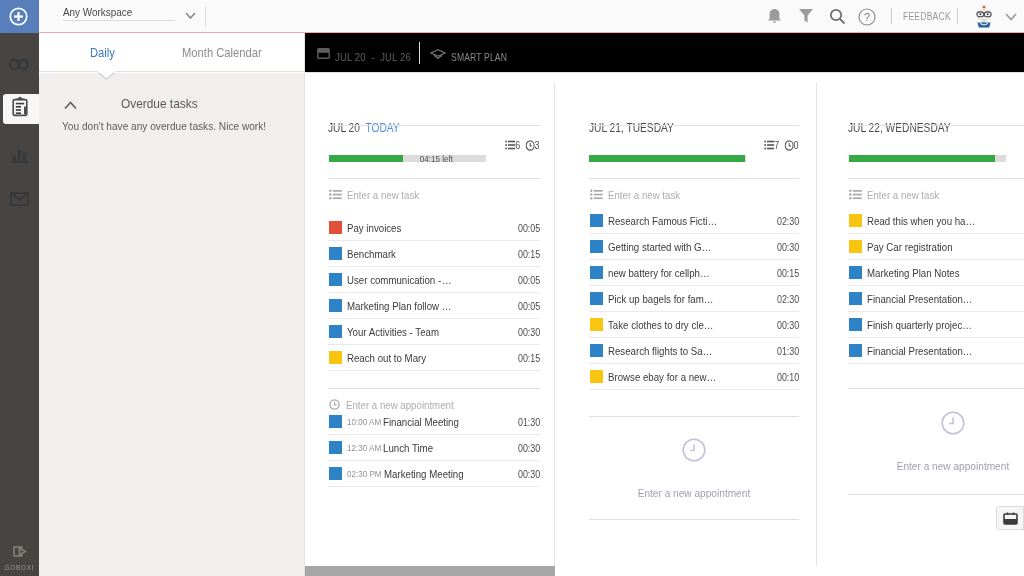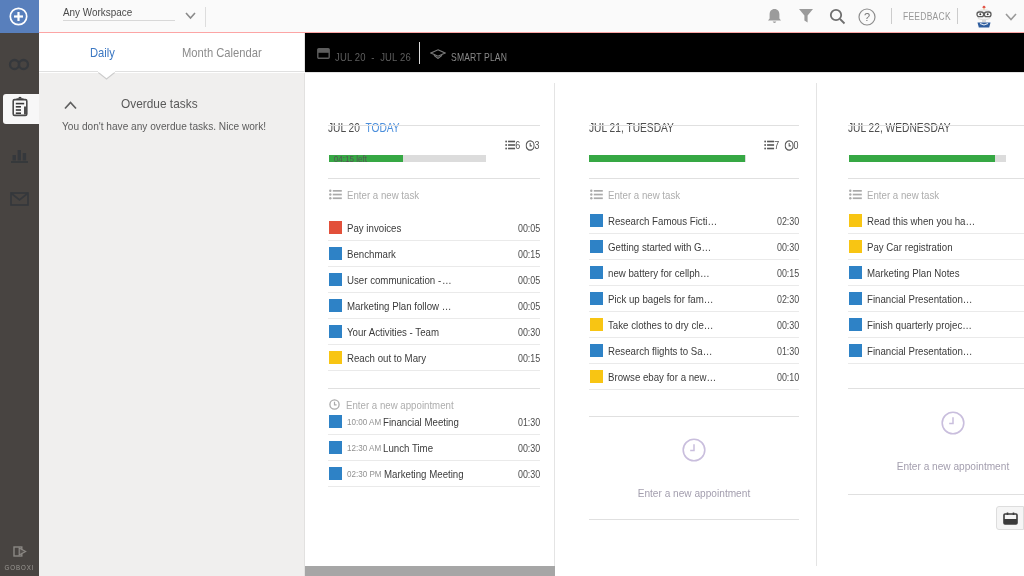--- a/index.html
+++ b/index.html
@@ -40,21 +40,21 @@
 #main { left:305px; top:73px; width:719px; height:503px; background:#fff; overflow:hidden; }
 .coldiv { width:1px; top:10px; height:483px; background:#e4e4e4; }
 .dayhead { top:28px; height:16px; font-size:12px; white-space:nowrap; color:#4d4d4d;margin-top:20px; }
 .dayhead b { font-weight:normal; color:#4d4d4d; }
 .dayhead .sx { display:inline-block; transform:scaleX(.85); transform-origin:0 50%; }
 .hr { height:1px; background:#e0e0e0; }
 .stats { top:66px; height:14px; text-align:right; font-size:10.5px; color:#4f4f4f; }
 .stats .sx { display:inline-block; transform:scaleX(.85); transform-origin:100% 50%; white-space:nowrap; }
 .pbar { top:82px; height:7px; background:#dcdcdc; width:157px; }
 .pbar i { display:block; height:7px; background:#36a844; }
-.pleft { top:80px; height:12px; text-align:left; font-size:9.5px; color:#555; }
+.pleft { top:80px; height:12px; text-align:center; font-size:9.5px; color:#555; }
 .pleft .sx { display:inline-block; transform:scaleX(.85); transform-origin:100% 50%; white-space:nowrap; }
 .newrow { height:17px; font-size:11px; color:#adadad; display:flex; align-items:center; }
 .newrow .sx { display:inline-block; transform:scaleX(.88); transform-origin:0 50%; white-space:nowrap; }
 .rows { }
 .row { height:26px; border-bottom:1px solid #eaeaea; display:flex; align-items:center; }
 .cb { width:13px; height:13px; margin:0 5px 0 1px; flex:none; }
 .cb.b { background:#2e82c6; }
 .cb.r { background:#e2503a; }
 .cb.y { background:#f8c513; }
 .nm { font-size:11px; color:#3b3b3b; transform:scaleX(.88); transform-origin:0 50%; white-space:nowrap; }

